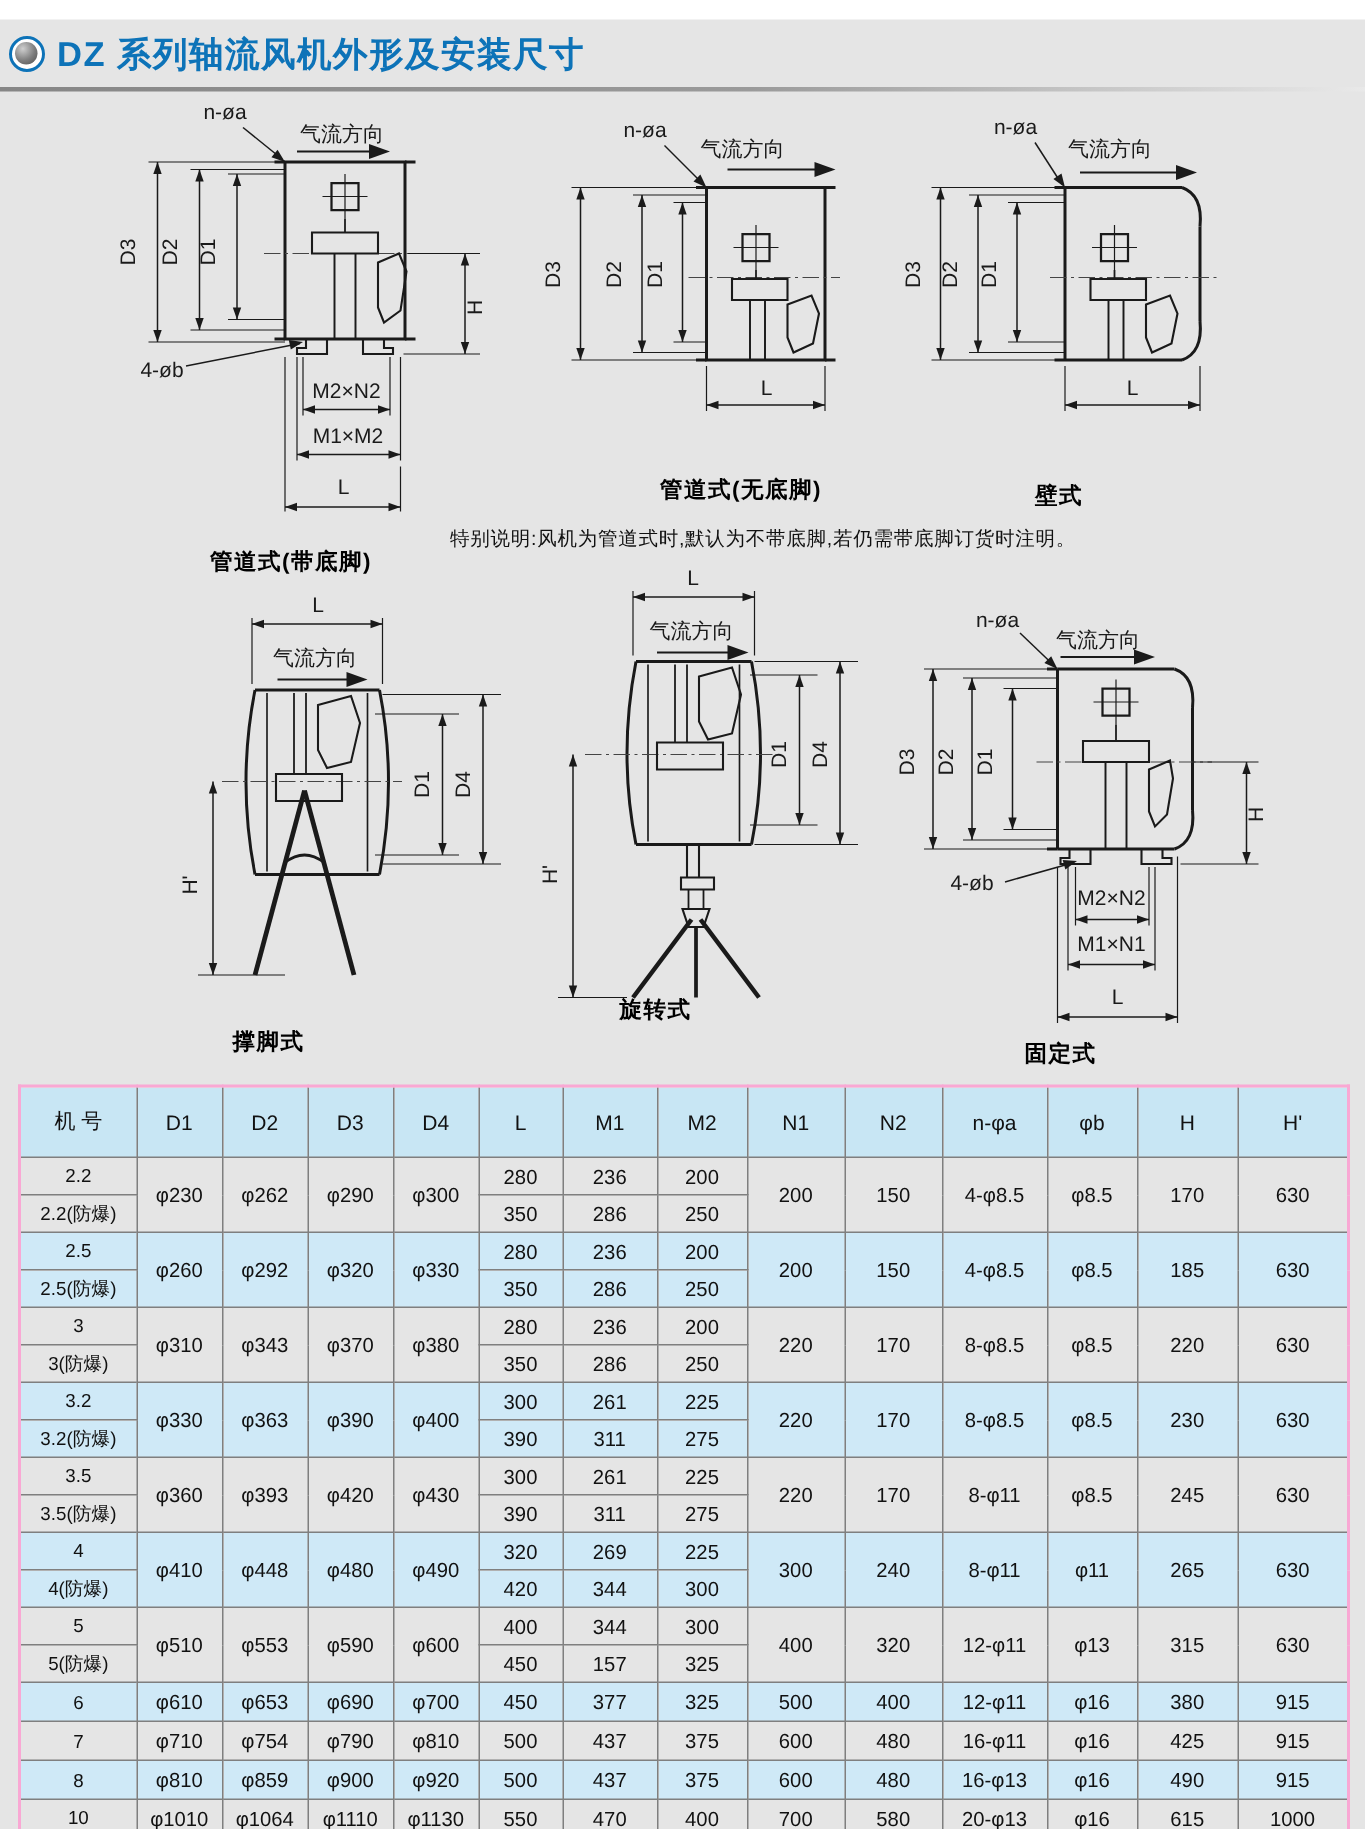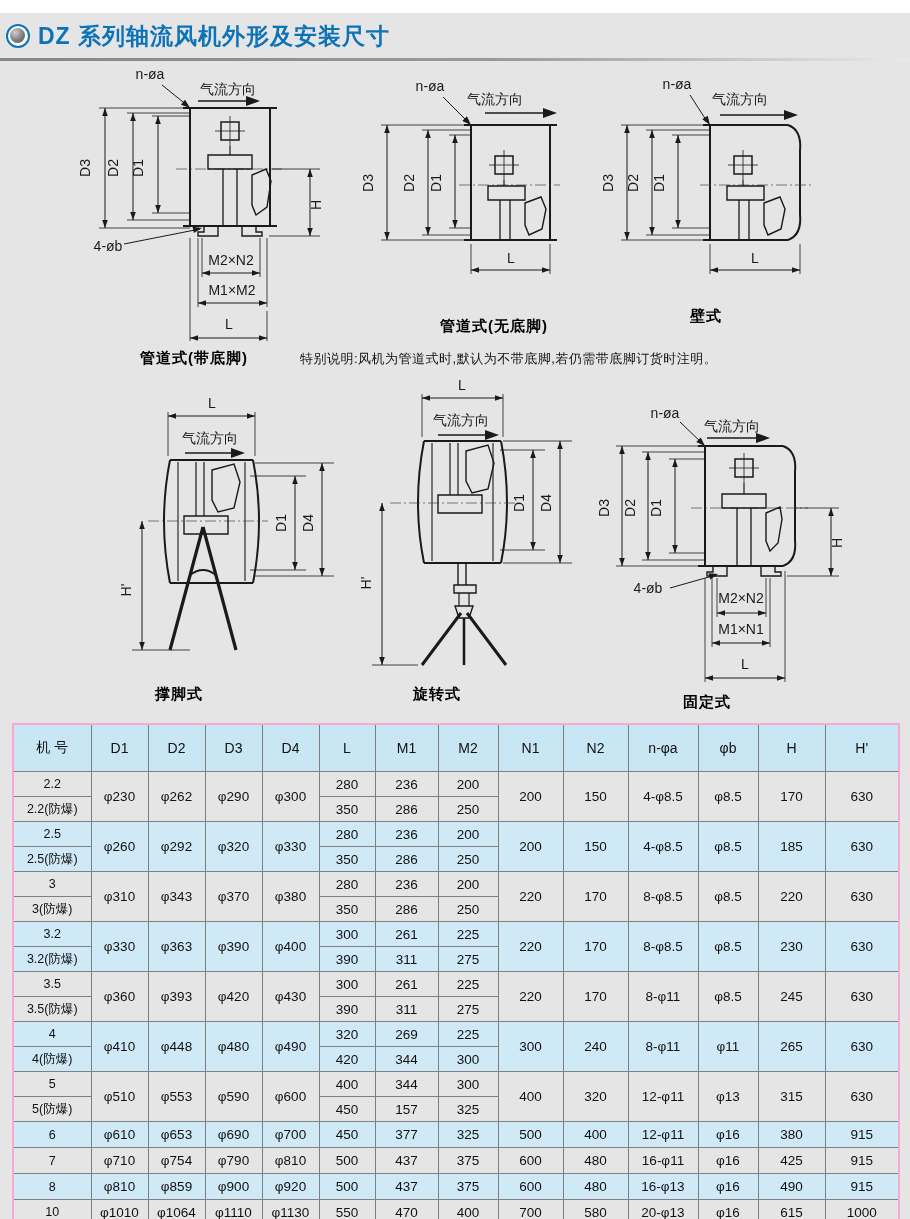--- a/index.html
+++ b/index.html
@@ -105,21 +105,21 @@
         <line x1="170" y1="238" x2="239" y2="238" stroke="#1a1a1a" stroke-width="1"></line>
         <polygon points="170,238 178,235.2 178,240.8" fill="#1a1a1a"></polygon>
         <polygon points="239,238 231,235.2 231,240.8" fill="#1a1a1a"></polygon>
         <line x1="162" y1="173" x2="162" y2="276" stroke="#1a1a1a" stroke-width="0.8"></line>
         <line x1="239" y1="246" x2="239" y2="276" stroke="#1a1a1a" stroke-width="0.8"></line>
         <text x="201" y="264" font-size="14" fill="#1a1a1a" text-anchor="middle">L</text>
         <line x1="162" y1="273" x2="239" y2="273" stroke="#1a1a1a" stroke-width="1"></line>
         <polygon points="162,273 170,270.2 170,275.8" fill="#1a1a1a"></polygon>
         <polygon points="239,273 231,270.2 231,275.8" fill="#1a1a1a"></polygon>
       </svg>
-    <div class="caption" style="left:112px;top:284px;width:170px">管道式(带底脚)</div>
+    <div class="caption" style="left:112px;top:300px;width:170px">管道式(带底脚)</div>
   </div>
 
   <div class="diagram" style="left:345px;top:58px;width:270px;height:265px">
     <svg id="dg2" width="270" height="265" viewBox="0 0 270 265">
         <polygon points="126,54 205,54 205,169 126,169" fill="none" stroke="#1a1a1a" stroke-width="2"></polygon>
         <line x1="119" y1="54" x2="126" y2="54" stroke="#1a1a1a" stroke-width="2"></line>
         <line x1="205" y1="54" x2="212" y2="54" stroke="#1a1a1a" stroke-width="2"></line>
         <line x1="119" y1="169" x2="126" y2="169" stroke="#1a1a1a" stroke-width="2"></line>
         <line x1="205" y1="169" x2="212" y2="169" stroke="#1a1a1a" stroke-width="2"></line>
         <line x1="114" y1="114" x2="215" y2="114" stroke="#444" stroke-width="0.7" stroke-dasharray="11 3 2 3"></line>
@@ -208,21 +208,21 @@
         <text x="140" y="33" font-size="14" fill="#1a1a1a" text-anchor="middle">气流方向</text>
         <line x1="120" y1="44" x2="194" y2="44" stroke="#1a1a1a" stroke-width="1.3"></line>
         <polygon points="198,44 184,38.96 184,49.04" fill="#1a1a1a" transform="rotate(0 198 44)"></polygon>
         <line x1="110" y1="173" x2="110" y2="203" stroke="#1a1a1a" stroke-width="0.8"></line>
         <line x1="200" y1="173" x2="200" y2="203" stroke="#1a1a1a" stroke-width="0.8"></line>
         <text x="155" y="192" font-size="14" fill="#1a1a1a" text-anchor="middle">L</text>
         <line x1="110" y1="199" x2="200" y2="199" stroke="#1a1a1a" stroke-width="1"></line>
         <polygon points="110,199 118,196.2 118,201.8" fill="#1a1a1a"></polygon>
         <polygon points="200,199 192,196.2 192,201.8" fill="#1a1a1a"></polygon>
       </svg>
-    <div class="caption" style="left:90px;top:236px;width:140px">壁式</div>
+    <div class="caption" style="left:90px;top:250px;width:140px">壁式</div>
   </div>
 
   <div class="diagram" style="left:100px;top:372px;width:275px;height:325px">
     <svg id="dg4" width="275" height="325" viewBox="0 0 275 325">
         <line x1="70" y1="75" x2="153" y2="75" stroke="#1a1a1a" stroke-width="2"></line>
         <line x1="70" y1="198" x2="153" y2="198" stroke="#1a1a1a" stroke-width="2"></line>
         <path d="M70,75 Q58,136 70,198" fill="none" stroke="#1a1a1a" stroke-width="2"></path>
         <path d="M153,75 Q165,136 153,198" fill="none" stroke="#1a1a1a" stroke-width="2"></path>
         <line x1="78" y1="77" x2="78" y2="196" stroke="#1a1a1a" stroke-width="1.1"></line>
         <line x1="145" y1="77" x2="145" y2="196" stroke="#1a1a1a" stroke-width="1.1"></line>
@@ -306,21 +306,21 @@
         <line x1="100" y1="190" x2="100" y2="212" stroke="#1a1a1a" stroke-width="1.4"></line>
         <line x1="108" y1="190" x2="108" y2="212" stroke="#1a1a1a" stroke-width="1.4"></line>
         <polygon points="96,212 118,212 118,220 96,220" fill="none" stroke="#1a1a1a" stroke-width="1.4"></polygon>
         <line x1="101" y1="220" x2="101" y2="233" stroke="#1a1a1a" stroke-width="1.2"></line>
         <line x1="111" y1="220" x2="111" y2="233" stroke="#1a1a1a" stroke-width="1.2"></line>
         <polygon points="97,233 115,233 111,245 101,245" fill="none" stroke="#1a1a1a" stroke-width="1.4"></polygon>
         <line x1="103" y1="240" x2="64" y2="292" stroke="#1a1a1a" stroke-width="3"></line>
         <line x1="109" y1="240" x2="148" y2="292" stroke="#1a1a1a" stroke-width="3"></line>
         <line x1="106" y1="245" x2="106" y2="292" stroke="#1a1a1a" stroke-width="2.5"></line>
       </svg>
-    <div class="caption" style="left:55px;top:312px;width:140px">旋转式</div>
+    <div class="caption" style="left:55px;top:291px;width:140px">旋转式</div>
   </div>
 
   <div class="diagram" style="left:596px;top:378px;width:314px;height:325px">
     <svg id="dg6" width="314" height="325" viewBox="0 0 314 325">
         <line x1="109" y1="55" x2="109" y2="175" stroke="#1a1a1a" stroke-width="2"></line>
         <line x1="109" y1="55" x2="187" y2="55" stroke="#1a1a1a" stroke-width="2"></line>
         <line x1="109" y1="175" x2="187" y2="175" stroke="#1a1a1a" stroke-width="2"></line>
         <line x1="102" y1="55" x2="109" y2="55" stroke="#1a1a1a" stroke-width="2"></line>
         <line x1="102" y1="175" x2="109" y2="175" stroke="#1a1a1a" stroke-width="2"></line>
         <path d="M187,55 Q201,60 199,81" fill="none" stroke="#1a1a1a" stroke-width="2"></path>

